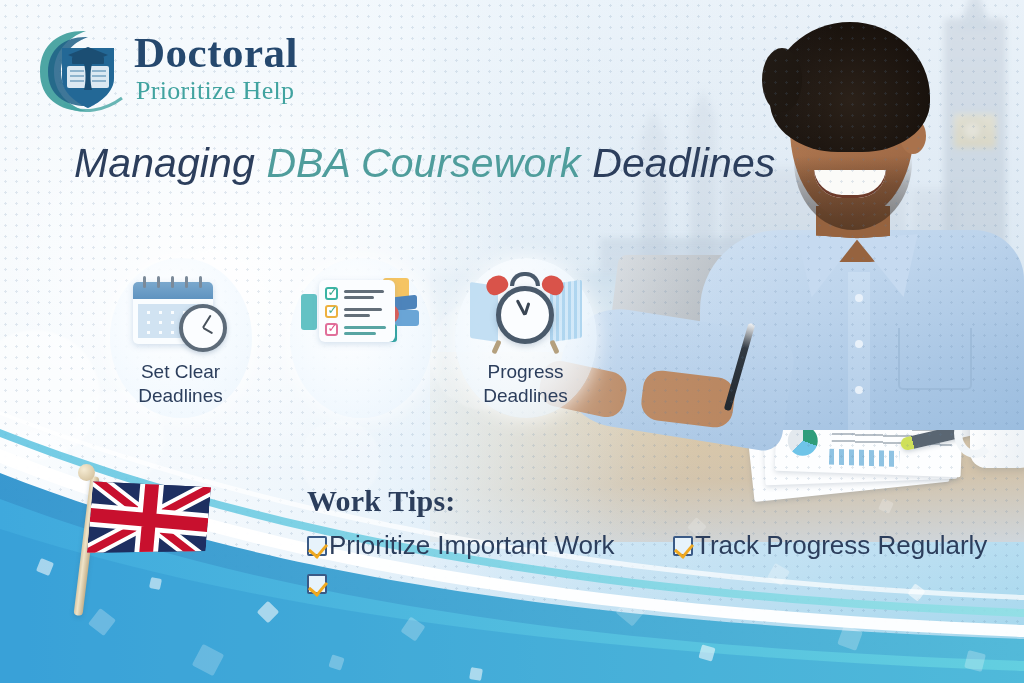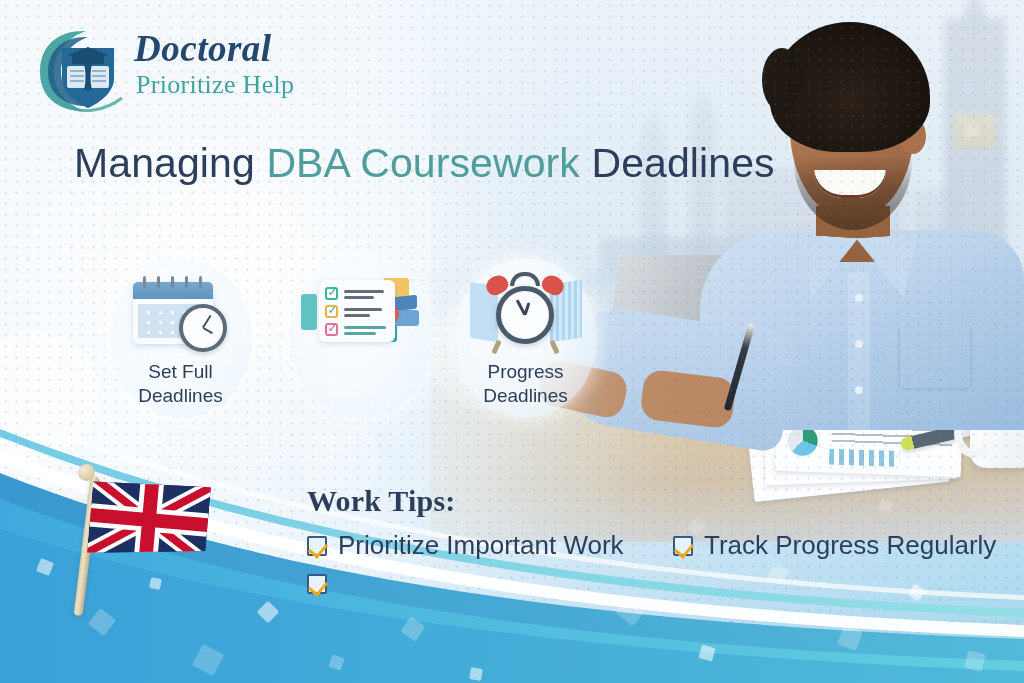--- a/index.html
+++ b/index.html
@@ -230,36 +230,36 @@
   .waves svg{ display:block; width:1024px; height:330px; }
 
   
   .sq{ position:absolute; background:rgba(255,255,255,.55); border-radius:2px; }
 
   
   .logo{ position:absolute; left:34px; top:24px; width:330px; height:94px; }
   .logo-mark{ position:absolute; left:0; top:2px; width:92px; height:88px; }
   .logo-text{ position:absolute; left:100px; top:6px; }
   .logo-title{
-    font-family:"Liberation Serif", serif; font-weight:700; font-size:37px;
-    color:#25486e; letter-spacing:.5px; line-height:1.05;font-style:italic;
+    font-family:"Liberation Serif", serif; font-weight:700; font-size:43px;
+    color:#25486e; letter-spacing:.5px; line-height:1.05;
   }
   .logo-sub{
     font-family:"Liberation Serif", serif; font-size:26px; color:#41a3a0;
     letter-spacing:.3px; margin-top:1px; margin-left:2px;
   }
 
   
   .headline{
     position:absolute; left:74px; top:132px; width:760px;
     font-size:41px; line-height:1.52; font-weight:400;
     color:#2c3e5c; letter-spacing:.1px;
   }
   .headline .teal{ color:#4f9d9c; }
-  .headline .row{ white-space:nowrap; }
+  .headline .row{ white-space:nowrap;font-style:italic; }
 
   
   .features{ position:absolute; left:103px; top:258px; width:510px; height:180px; }
   .feat{ position:absolute; width:155px; height:180px; text-align:center; }
   .feat .bubble{
     position:absolute; left:7px; top:0; width:142px; height:160px;
     border-radius:50%;
     background:radial-gradient(ellipse at 42% 34%, rgba(255,255,255,.96) 0%, rgba(244,250,255,.85) 55%, rgba(228,241,252,.55) 100%);
     box-shadow:0 0 22px rgba(255,255,255,.85);
   }
@@ -353,21 +353,21 @@
     background:#1e2f61;
     box-shadow:0 3px 7px rgba(60,90,120,.3);
     overflow:hidden;
   }
 
   
   .tips{ position:absolute; left:307px; top:484px; width:690px; }
   .tips-title{ font-size:30px; font-weight:700; color:#2c3e5c;
     font-family:"Liberation Serif", serif; letter-spacing:.2px; }
   .tip-grid{ position:relative; margin-top:12px; }
-  .tip{ position:absolute; display:flex; align-items:center; gap:11px; white-space:nowrap; }
+  .tip{ position:absolute; display:flex; align-items:center; gap:2px; white-space:nowrap; }
   .tip .box{
     width:20px; height:20px; flex:0 0 20px; border:2px solid #3a5a86;
     background:#e7f3fb; border-radius:2px; position:relative;
   }
   .tip .box:after{
     content:""; position:absolute; left:3px; top:2px; width:9px; height:14px;
     border:3px solid #f0a91f; border-top:none; border-left:none;
     transform:rotate(40deg);
   }
   .tip .txt{ font-size:26px; color:#2c3e5c; }
@@ -539,21 +539,21 @@
           <div class="ring" style="left:10px"></div>
             <div class="ring" style="left:24px"></div>
           <div class="ring" style="left:38px"></div>
             <div class="ring" style="left:52px"></div>
           <div class="ring" style="left:66px"></div>
           <div class="grid"></div>
         </div>
         <div class="clockA"></div>
       </div>
       <div class="cap">
-        <span>Set Full</span><br>
+        <span>Set Clear</span><br>
         <span>Deadlines</span>
       </div>
     </div>
 
     <div class="feat f2">
       <div class="bubble"></div>
       <div class="art">
         <div class="sidebar-s"></div>
         <div class="note"></div>
         <div class="bcard b1"></div>

